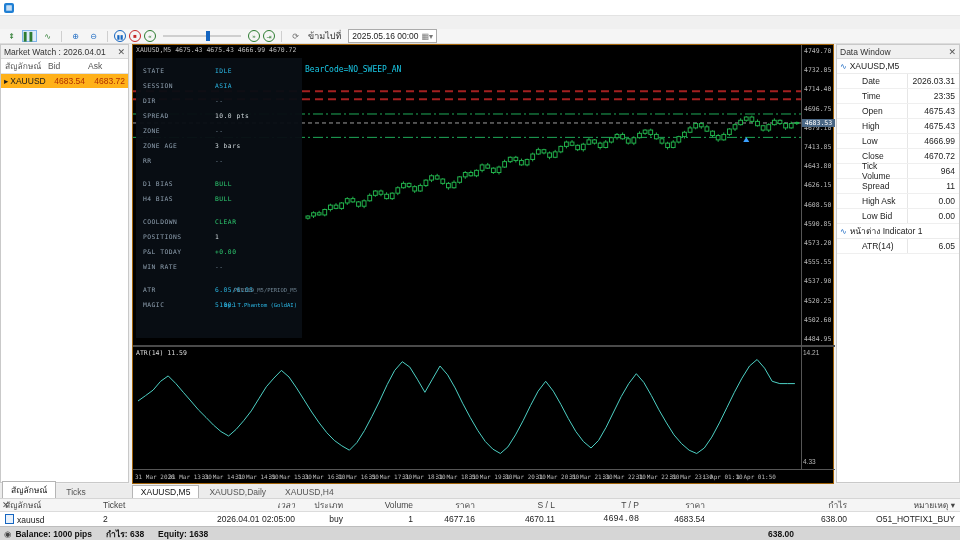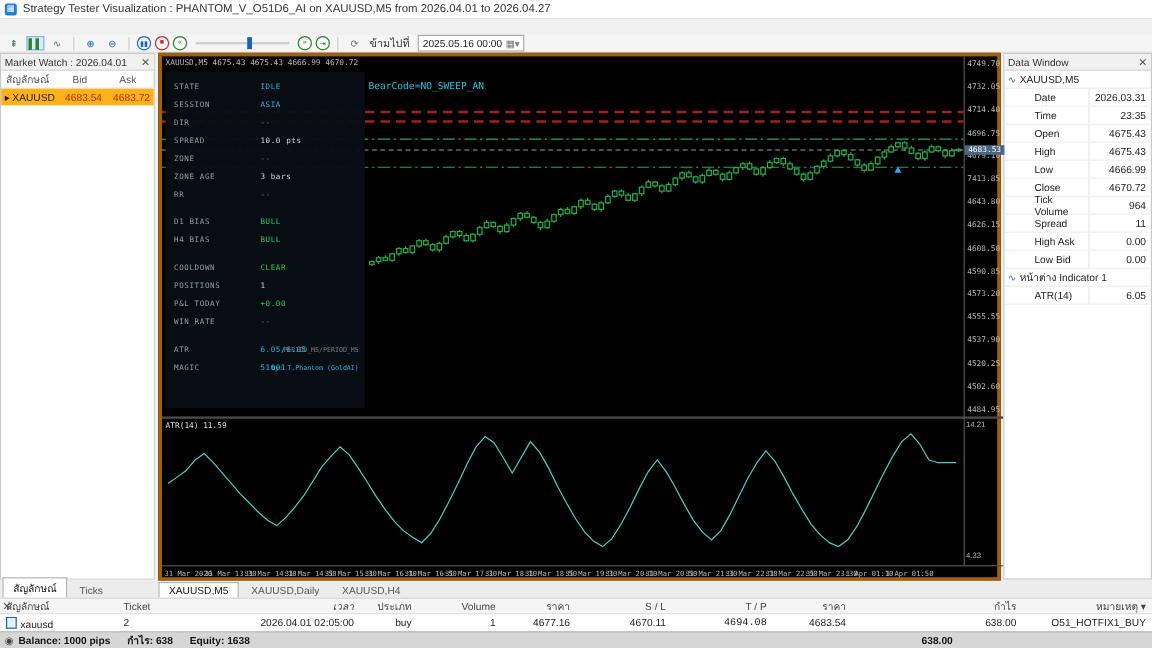--- a/index.html
+++ b/index.html
@@ -19,27 +19,27 @@
   .slider .track{position:absolute;left:0;right:0;top:4px;height:2px;background:#cfcfcf;}
   .slider .handle{position:absolute;left:55%;top:0;width:4px;height:10px;background:#1565c0;}
   .jump-label{font-size:9px;color:#333;margin:0 4px 0 2px;}
   .datebox{height:12px;background:#fff;border:1px solid #ababab;display:flex;align-items:center;font-size:8.5px;padding:0 3px;gap:3px;color:#222;}
   .datebox .cal{color:#777;font-size:8px;}
   
   .mw{position:absolute;left:0;top:44px;width:129px;height:439px;background:#fff;border:1px solid #c9c9c9;box-sizing:border-box;display:flex;flex-direction:column;}
   .panel-head{height:13px;background:#f0f0f0;border-bottom:1px solid #d8d8d8;display:flex;align-items:center;font-size:8.5px;color:#333;padding:0 3px;}
   .panel-head .x{margin-left:auto;color:#555;font-size:9px;cursor:default;}
   .mw-cols{height:14px;display:flex;align-items:center;border-bottom:1px solid #e0e0e0;font-size:8.5px;color:#555;}
-  .mw-cols .c1{flex:1;padding-left:4px;}.mw-cols .c2,.mw-cols .c3{width:37px;text-align:center;padding-right:3px;}
+  .mw-cols .c1{flex:1;padding-left:4px;}.mw-cols .c2,.mw-cols .c3{width:37px;text-align:left;padding-right:3px;}
   .mw-row{height:14px;display:flex;align-items:center;background:#ffb119;font-size:8.5px;}
   .mw-row .sy{flex:1;padding-left:3px;color:#1a1a1a;display:flex;gap:2px;align-items:center;}
   .mw-row .pv{width:37px;text-align:right;padding-right:3px;color:#b03000;}
   .mw-body{flex:1;background:#fff;}
   
-  .chart{position:absolute;left:132px;top:44px;width:702px;height:440px;background:#000;border:3px solid #a16207;box-sizing:border-box;}
+  .chart{position:absolute;left:132px;top:44px;width:702px;height:440px;background:#000;border:1px solid #a16207;box-sizing:border-box;}
   #main-chart{position:absolute;left:0;top:0;}
   #atr-chart{position:absolute;left:0;top:302px;}
   .hsep{position:absolute;left:0;top:300px;width:702px;height:2px;background:#4a4a4a;}
   .axis{position:absolute;left:668px;top:0;width:34px;height:424px;border-left:1px solid #555;box-sizing:border-box;}
   .plabel{position:absolute;left:2px;font-size:6.5px;color:#b8b8b8;font-family:"DejaVu Sans Mono",monospace;}
   .pbadge{position:absolute;left:0px;width:33px;background:#4a6785;color:#fff;font-size:6.5px;text-align:center;font-family:"DejaVu Sans Mono",monospace;z-index:3;}
   .timeaxis{position:absolute;left:0;top:424px;width:702px;height:16px;border-top:1px solid #555;box-sizing:border-box;}
   .tlabel{position:absolute;top:3px;font-size:6px;color:#b8b8b8;white-space:nowrap;font-family:"DejaVu Sans Mono",monospace;}
   .ohlc-line{position:absolute;left:3px;top:1px;font-size:6.5px;color:#bbb;font-family:"DejaVu Sans Mono",monospace;z-index:4;}
   .bearcode{position:absolute;left:172px;top:20px;font-size:8px;color:#19c8e6;z-index:4;font-family:"DejaVu Sans Mono",monospace;}
@@ -81,21 +81,20 @@
   .sum-total{position:absolute;left:710px;width:142px;text-align:center;font-weight:bold;}
   .close-x{position:absolute;left:2px;top:500px;font-size:9px;color:#555;z-index:2;}
 </style>
 </head>
 <body>
 
 <div id="app">
 
   <div class="titlebar">
     <span class="app-icon">▦</span>
-    <span class="title-text">Strategy Tester Visualization : PHANTOM_V_O51D6_AI on XAUUSD,M5 from 2026.04.01 to 2026.04.27</span>
   </div>
 
 
   <div class="toolbar">
     <span id="tb-buttons" style="display:flex;align-items:center;gap:3px;">
         <span class="tbtn" style="color: rgb(46, 125, 50);">⇞</span>
         <span class="tbtn sel" style="color: rgb(46, 125, 50);">▌▌</span>
         <span class="tbtn" style="color: rgb(46, 125, 50);">∿</span>
         <span class="tsep"></span>
         <span class="tbtn" style="color: rgb(21, 101, 192);">⊕</span>

